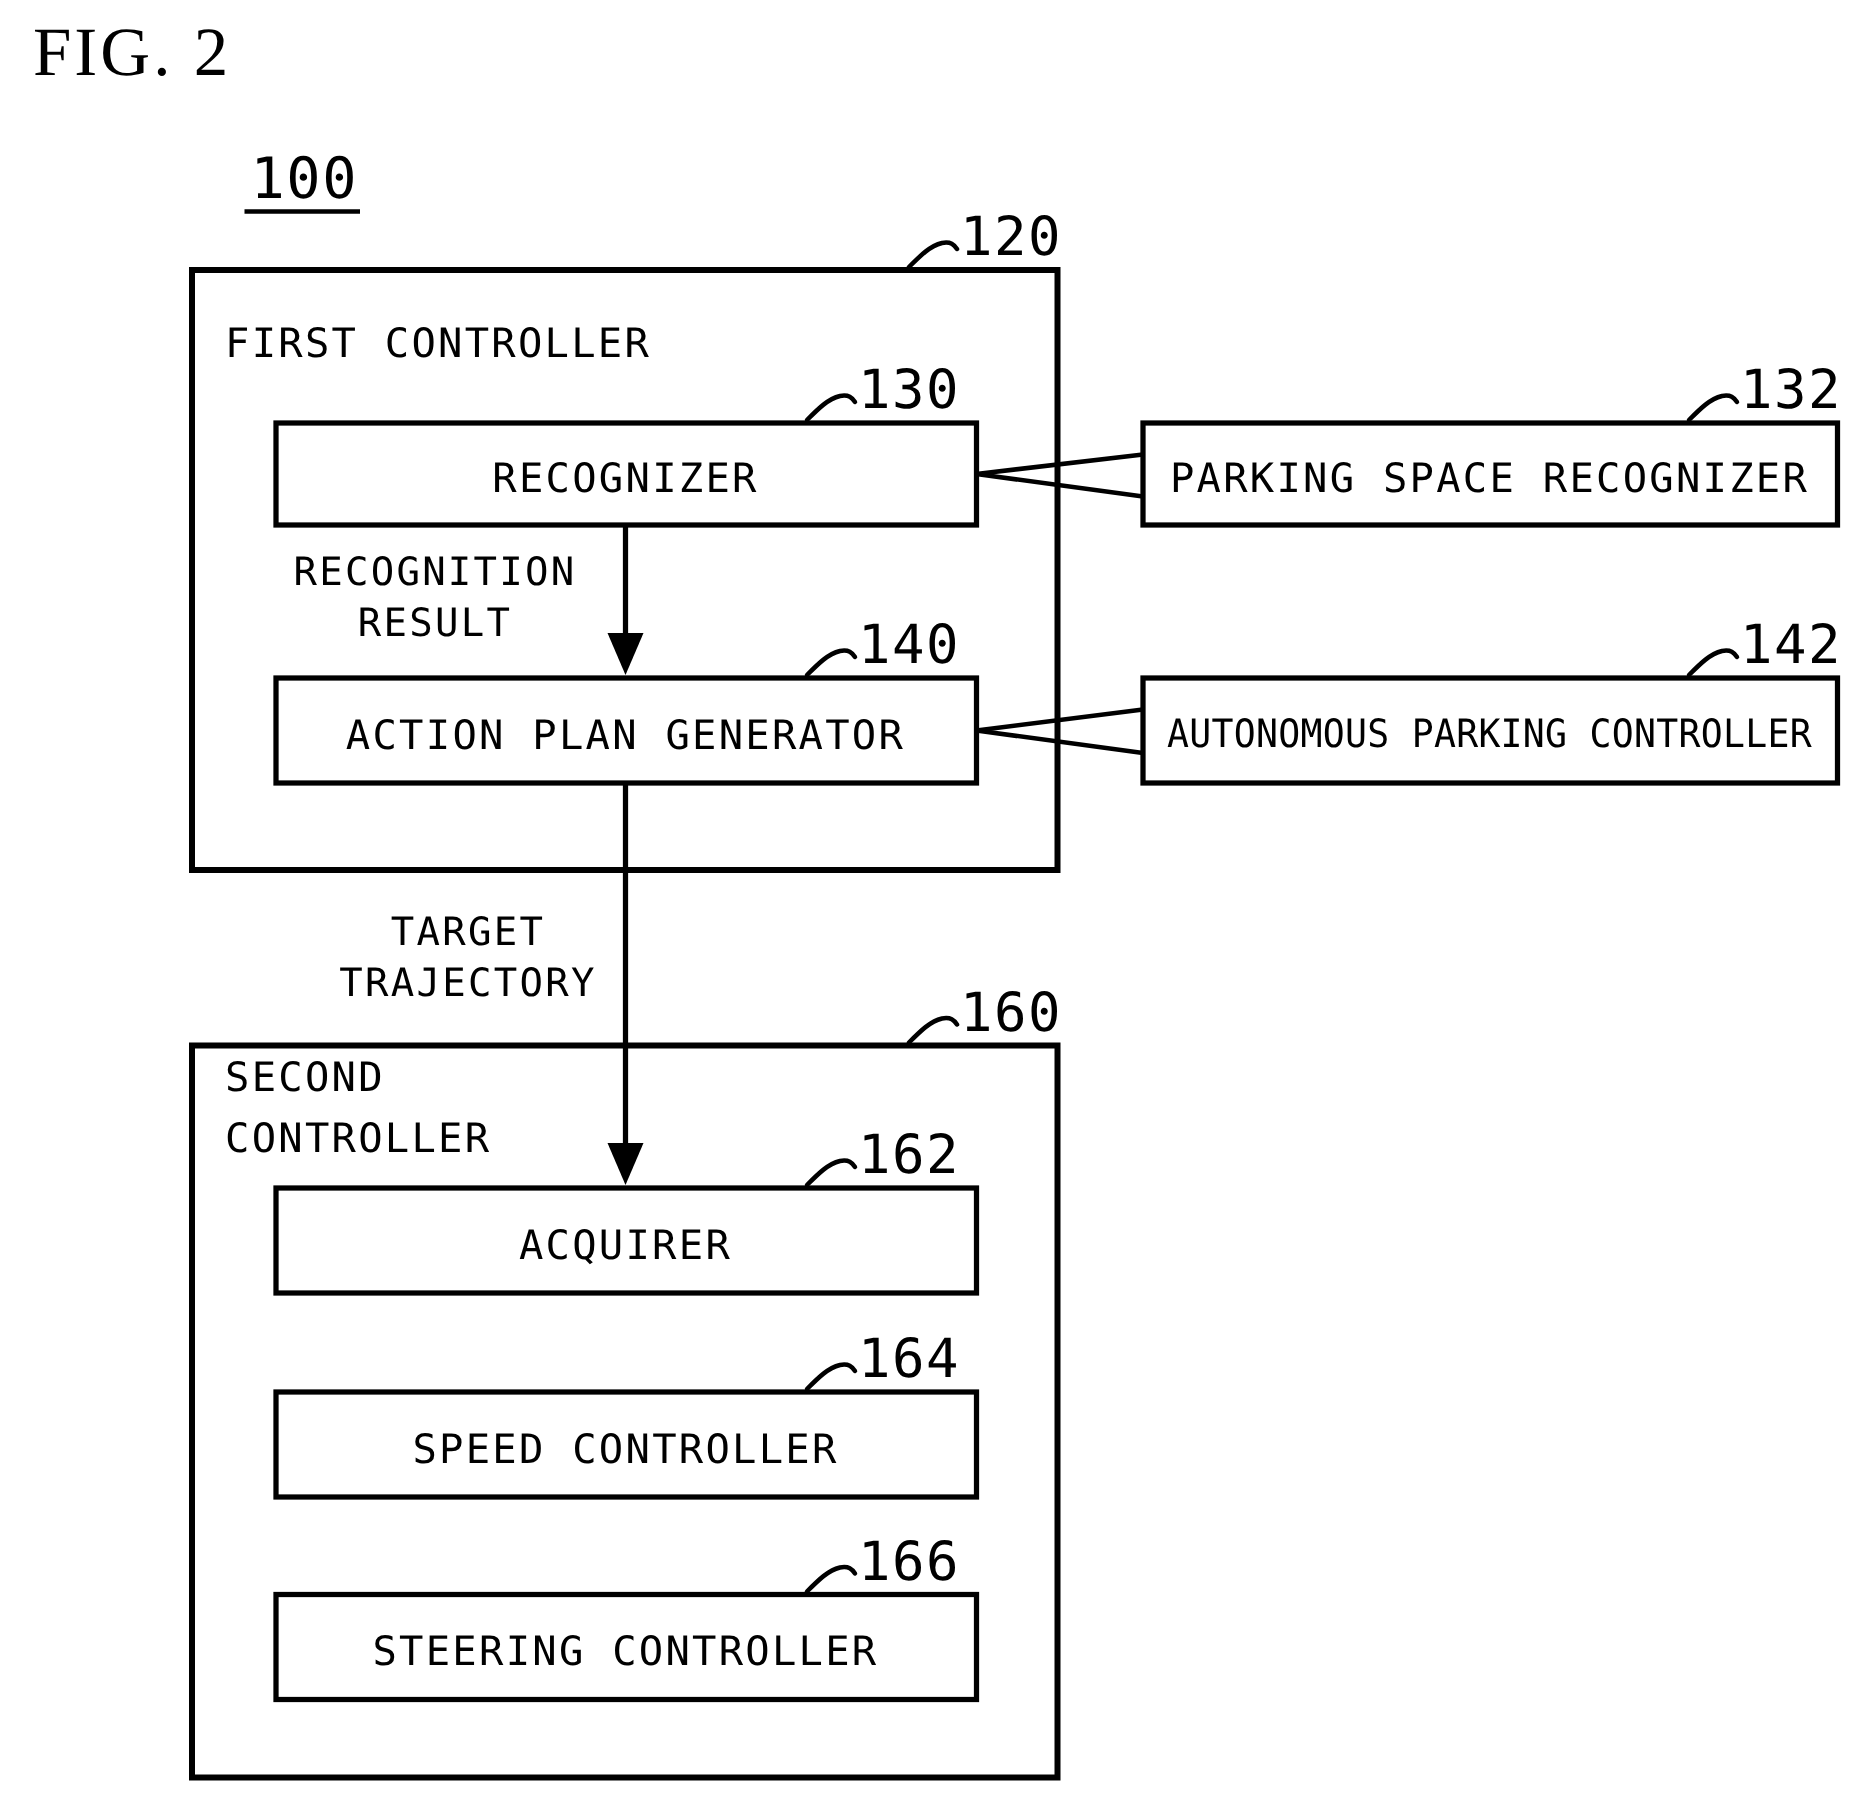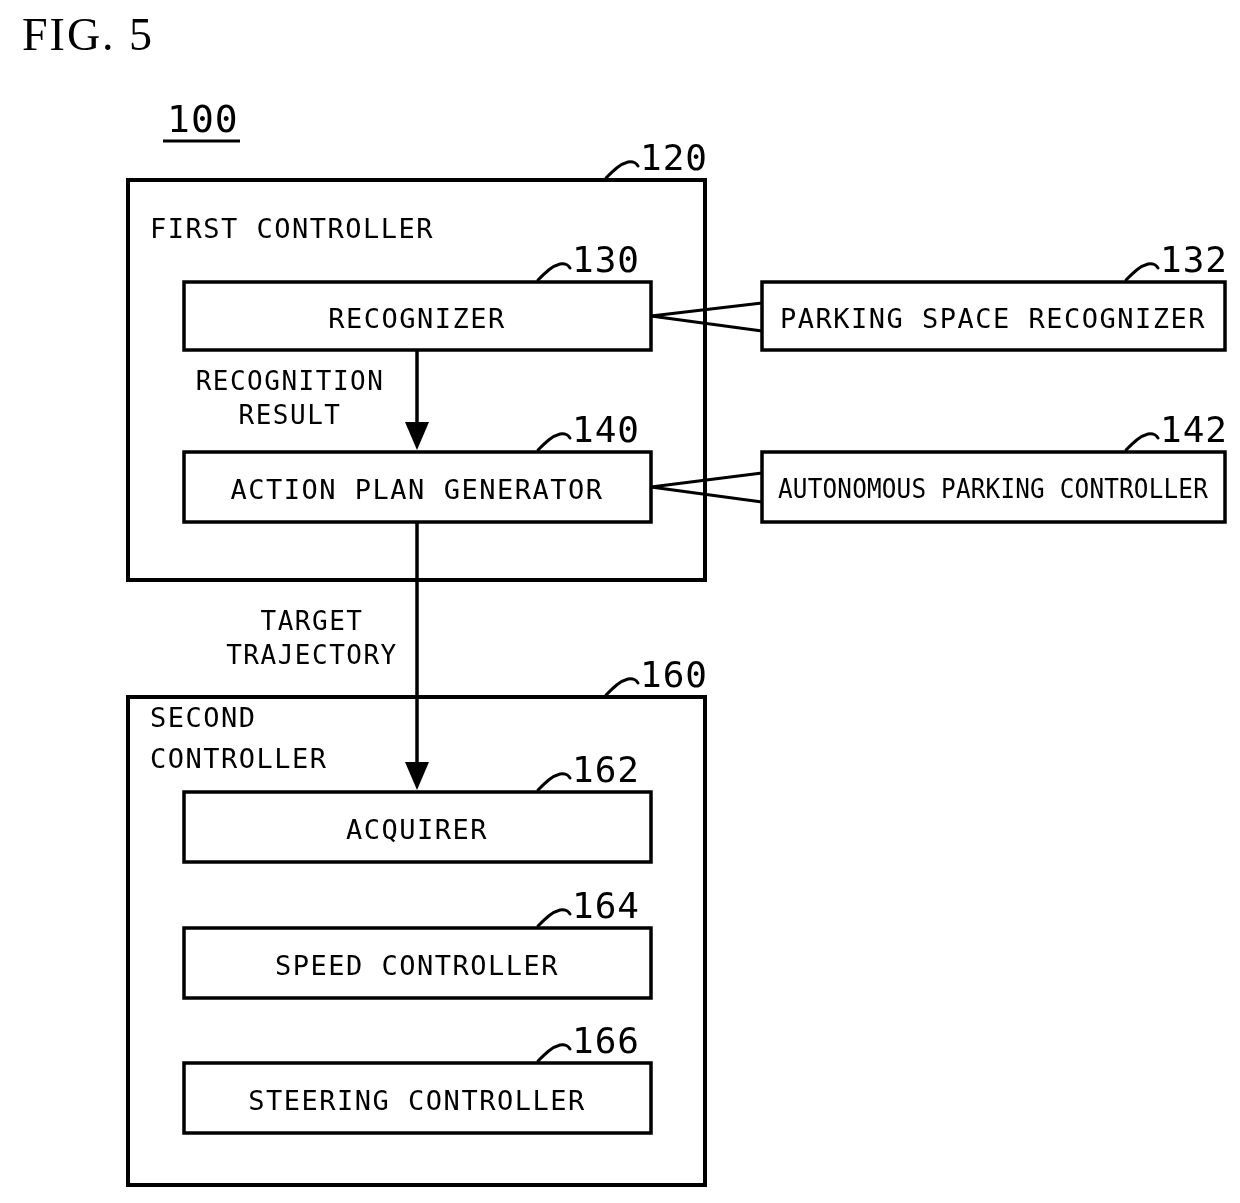--- a/index.html
+++ b/index.html
@@ -104,21 +104,21 @@
   .arrowhead {
     fill: #000;
     stroke: none;
   }
 </style>
 </head>
 <body>
 
 <div id="figure-root">
 
-  <div class="fig-title">FIG. 5</div>
+  <div class="fig-title">FIG. 2</div>
 
   <svg class="diagram" viewBox="0 0 1240 1203">
 
     <g>
       <text class="refnum" x="167" y="132">100</text>
       <line class="underline" x1="163" y1="141" x2="240" y2="141"></line>
     </g>
 
     <rect class="outer-rect" x="128" y="180" width="577" height="400"></rect>
     <text class="boxlabel" x="150" y="238">FIRST CONTROLLER</text>

